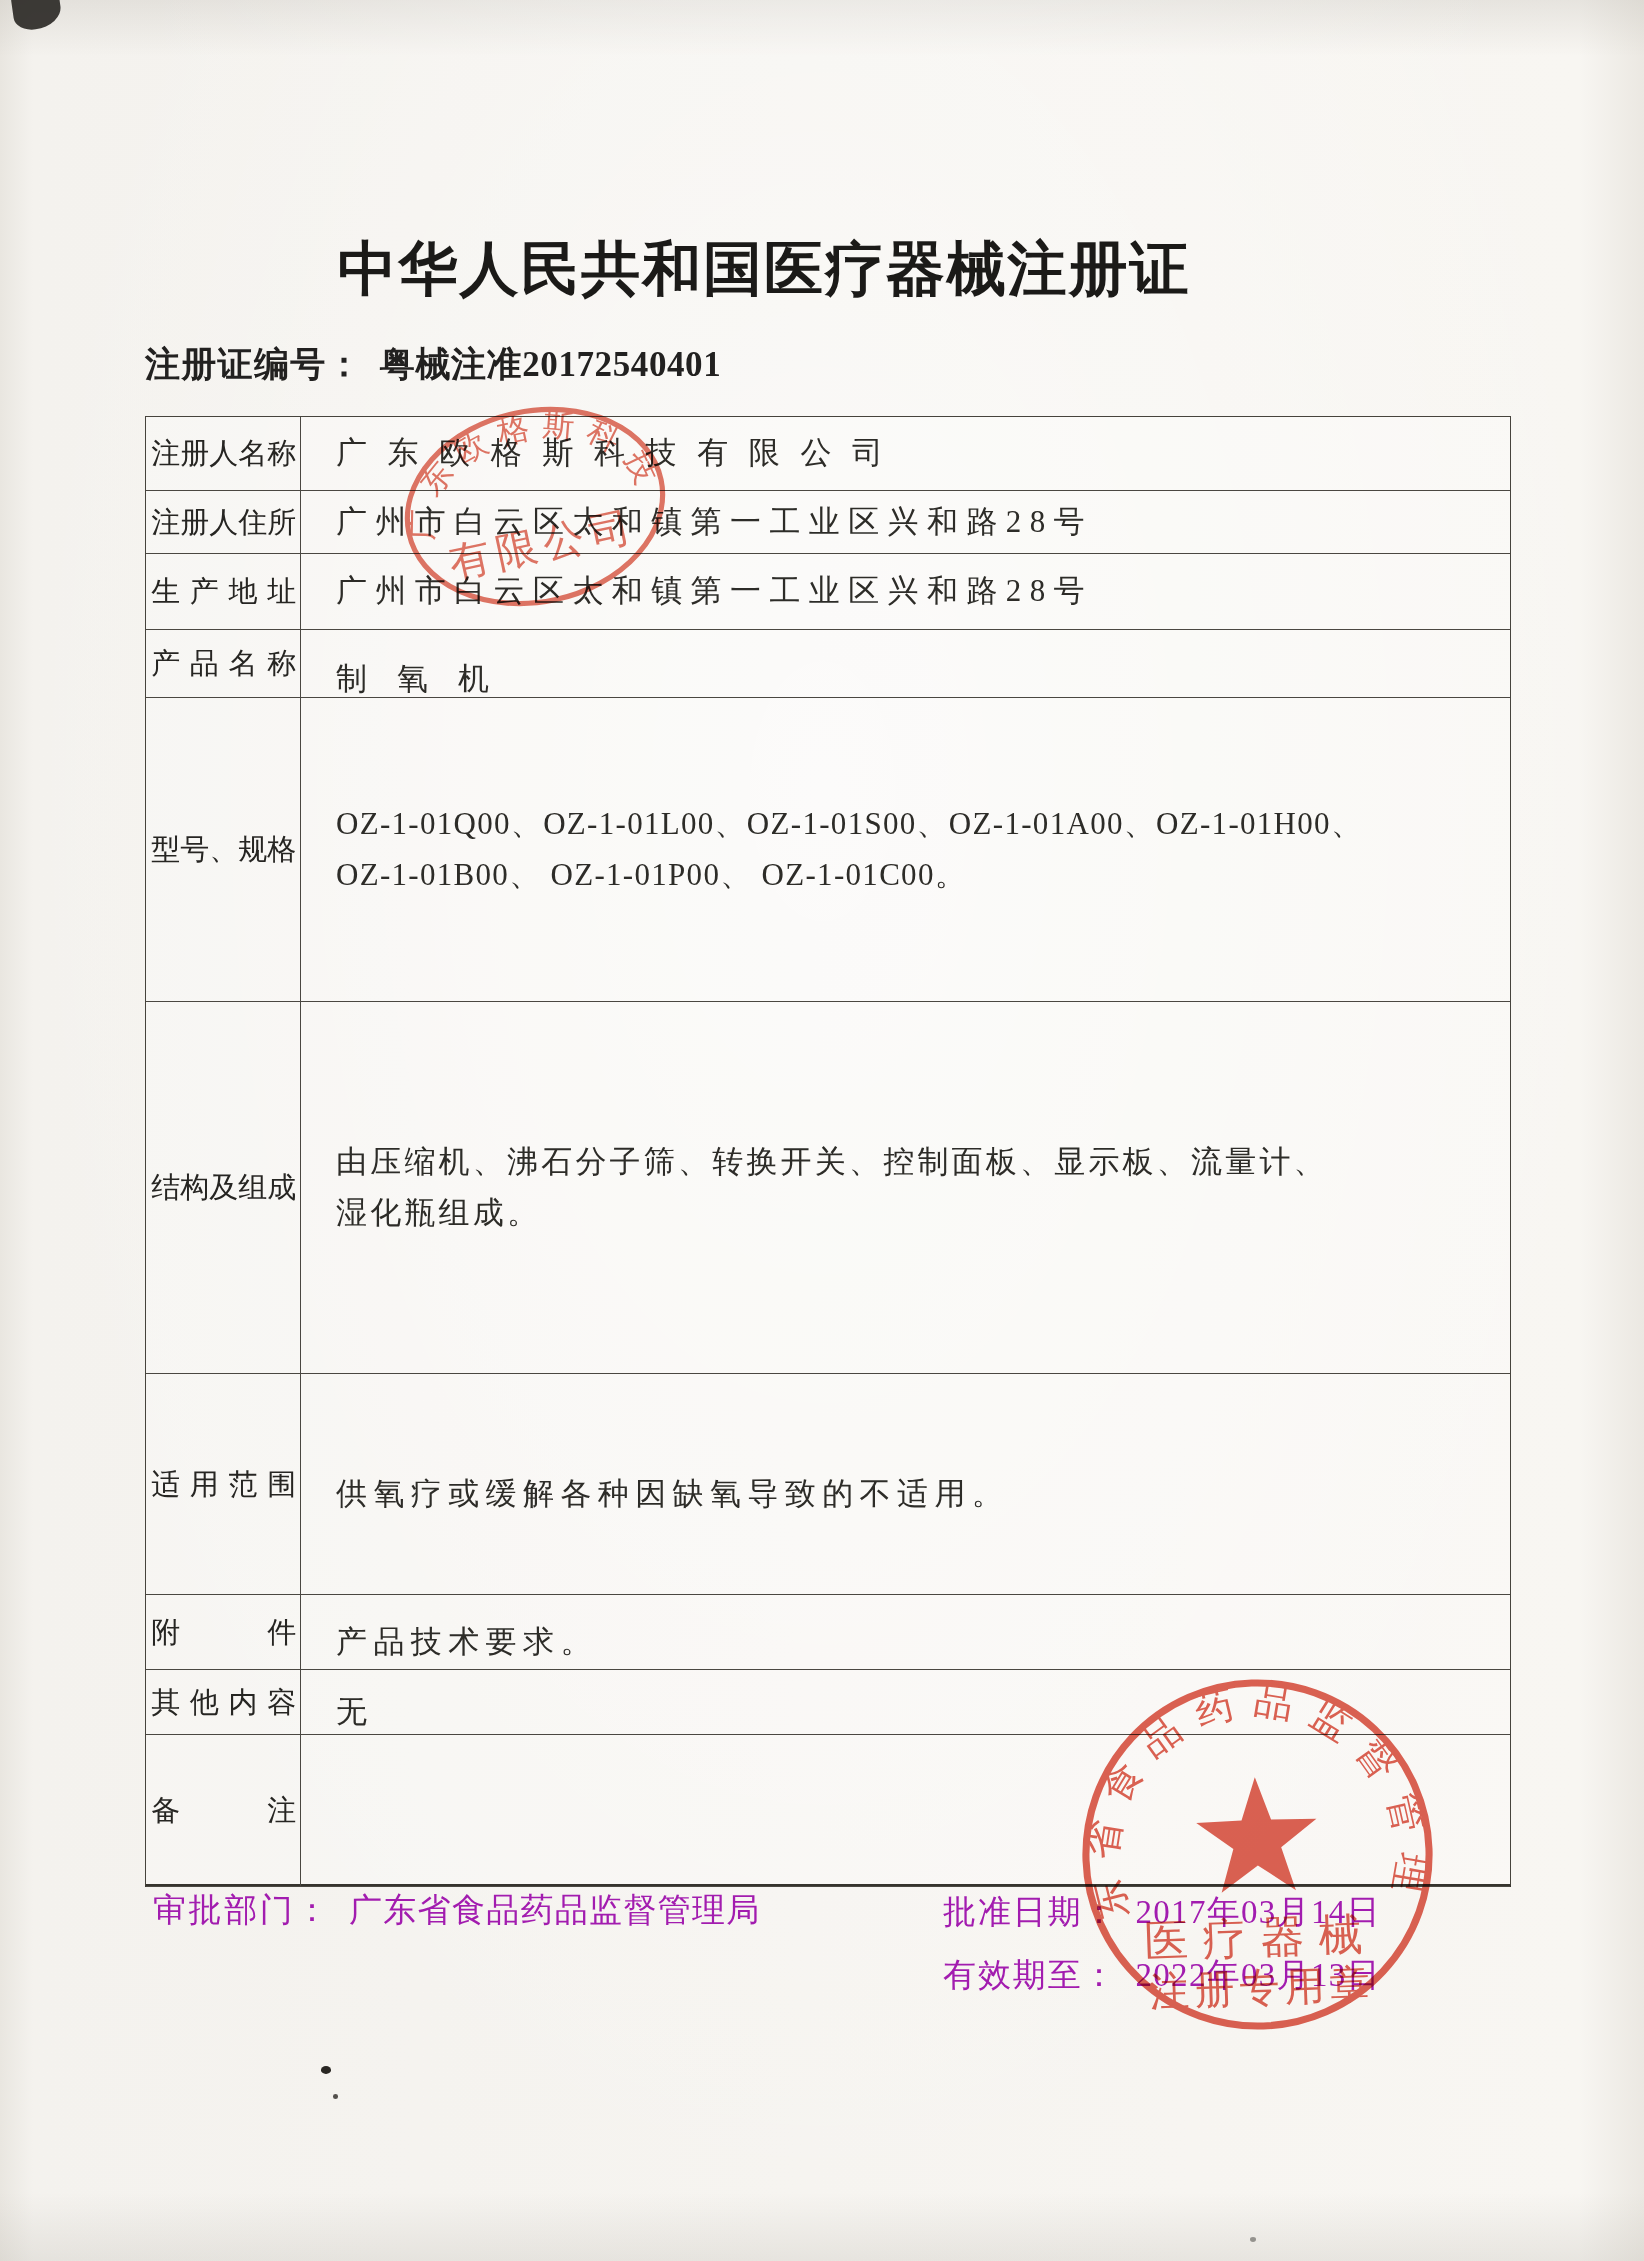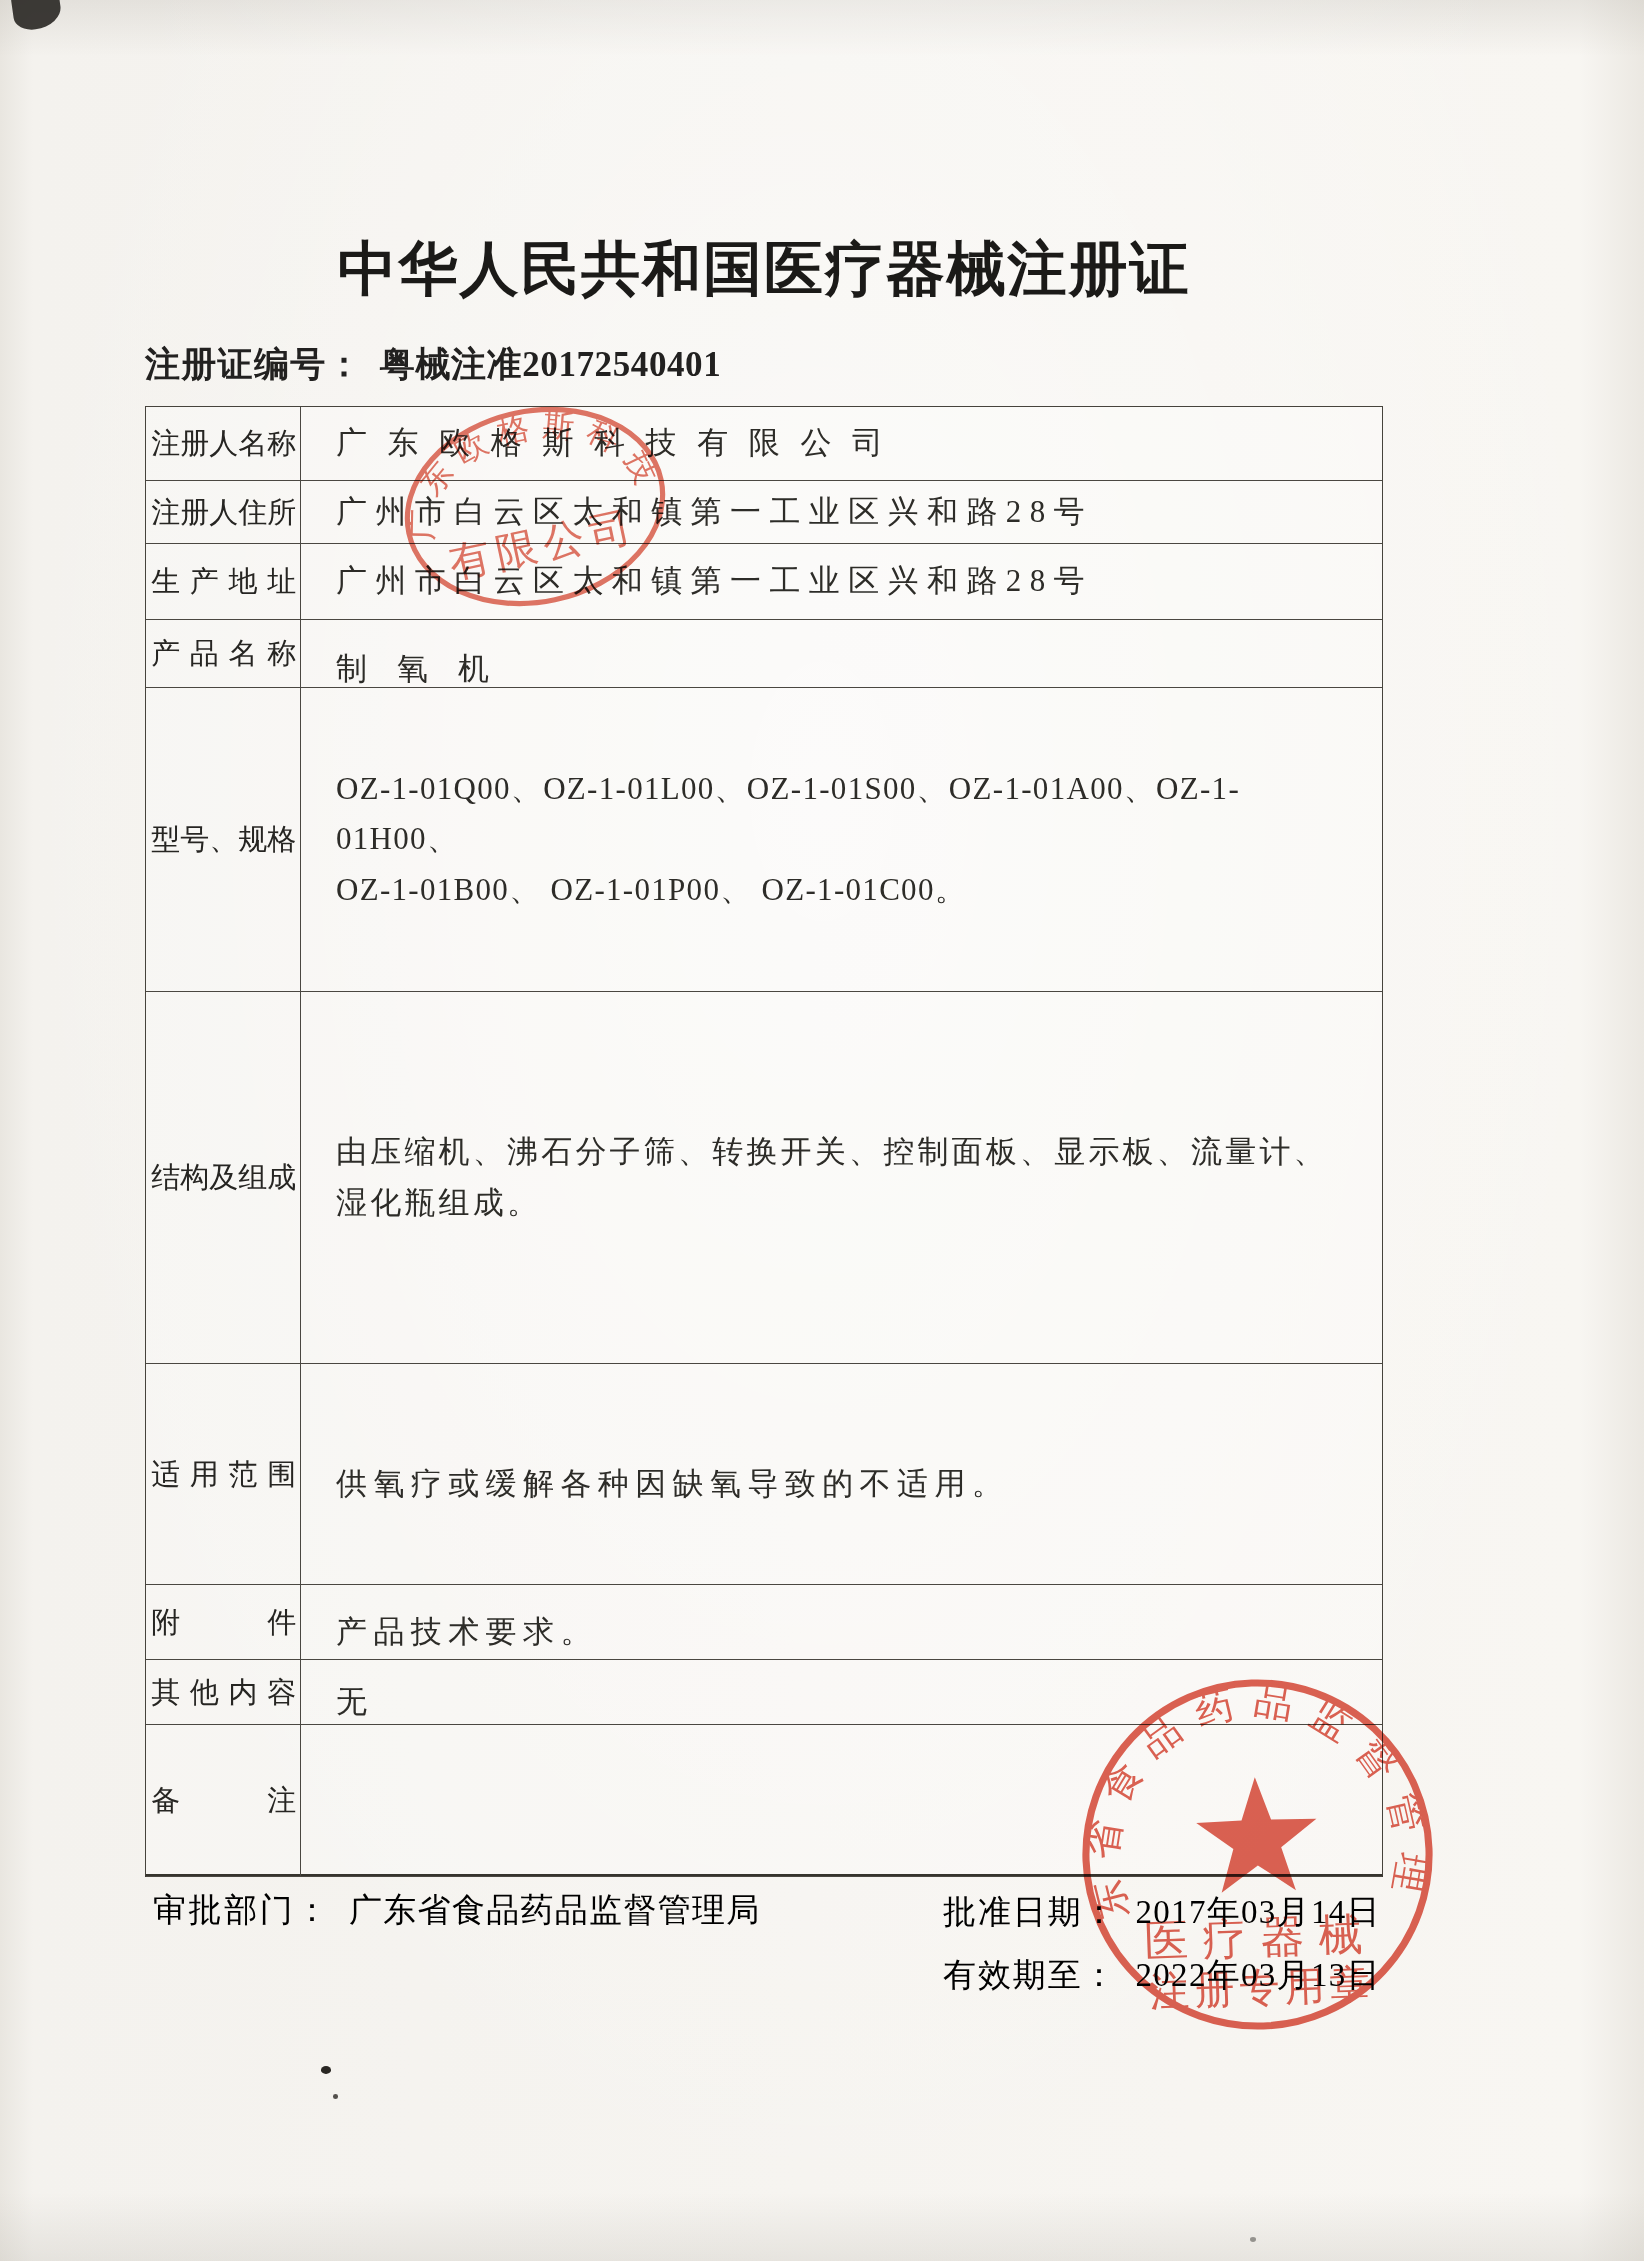--- a/index.html
+++ b/index.html
@@ -31,21 +31,21 @@
     font-family:"Liberation Sans",sans-serif;font-weight:bold;
     font-size:59px;letter-spacing:1.9px;color:#1b1a18;
   }
   .cert-line{
     position:absolute;left:145px;top:341px;width:1238px;text-align:left;
     font-size:35px;font-weight:bold;color:#222120;letter-spacing:1.3px;
   }
   .cert-line .num{margin-left:17px;letter-spacing:0.6px;}
 
   .reg-table{
-    position:absolute;left:145px;top:406px;width:1238px;height:1471px;
+    position:absolute;left:145px;top:416px;width:1366px;height:1471px;
     display:grid;grid-template-rows:74px 63px 76px 68px 304px 372px 221px 75px 65px 152px;
     grid-template-columns:155px 1fr;
     border:1.9px solid #46433c;border-bottom:3.2px solid #36342e;
     box-sizing:border-box;background:rgba(255,255,255,.25);
   }
   .lcell,.vcell{box-sizing:border-box;display:flex;align-items:center;border-bottom:1.3px solid #4a4741;}
   .lcell{border-right:1.3px solid #4a4741;}
   .ltext{
     display:block;width:145px;margin-left:5.2px;
     font-size:29px;color:#262522;text-align:justify;text-align-last:justify;
@@ -53,21 +53,21 @@
   }
   .vcell{padding-left:35px;padding-right:22.6px;}
   .vtext{font-size:31px;color:#2d2c28;line-height:1.62;white-space:pre-line;}
   .trow1 .vtext{letter-spacing:20.6px;}
   .trow2 .vtext,.trow3 .vtext{letter-spacing:8.4px;}
   .trow4 .vtext{letter-spacing:30px;margin-top:32px;}
   .trow5 .vtext{letter-spacing:1.3px;}
   .trow6 .vtext{letter-spacing:3.2px;}
   .trow7 .vtext,.trow8 .vtext,.trow9 .vtext{letter-spacing:6.4px;margin-top:20px;}
 
-  .footer-line{position:absolute;font-size:33px;color:#000000;white-space:nowrap;}
+  .footer-line{position:absolute;font-size:33px;color:#a21caf;white-space:nowrap;}
   .f-dept{left:153px;top:1888px;letter-spacing:2.6px;}
   .f-date1{left:943px;top:1890px;letter-spacing:1.9px;}
   .f-date2{left:943px;top:1953px;letter-spacing:1.9px;}
   .footer-line .val{margin-left:18px;letter-spacing:1.3px;}
 
   .stamp{position:absolute;mix-blend-mode:multiply;pointer-events:none;}
   .company-seal{left:393px;top:395px;width:284px;height:223px;transform:rotate(-12deg);opacity:.78;}
   .official-seal{left:1064px;top:1661px;width:387px;height:387px;opacity:.85;transform:rotate(-2deg);}
 </style>
 </head>

